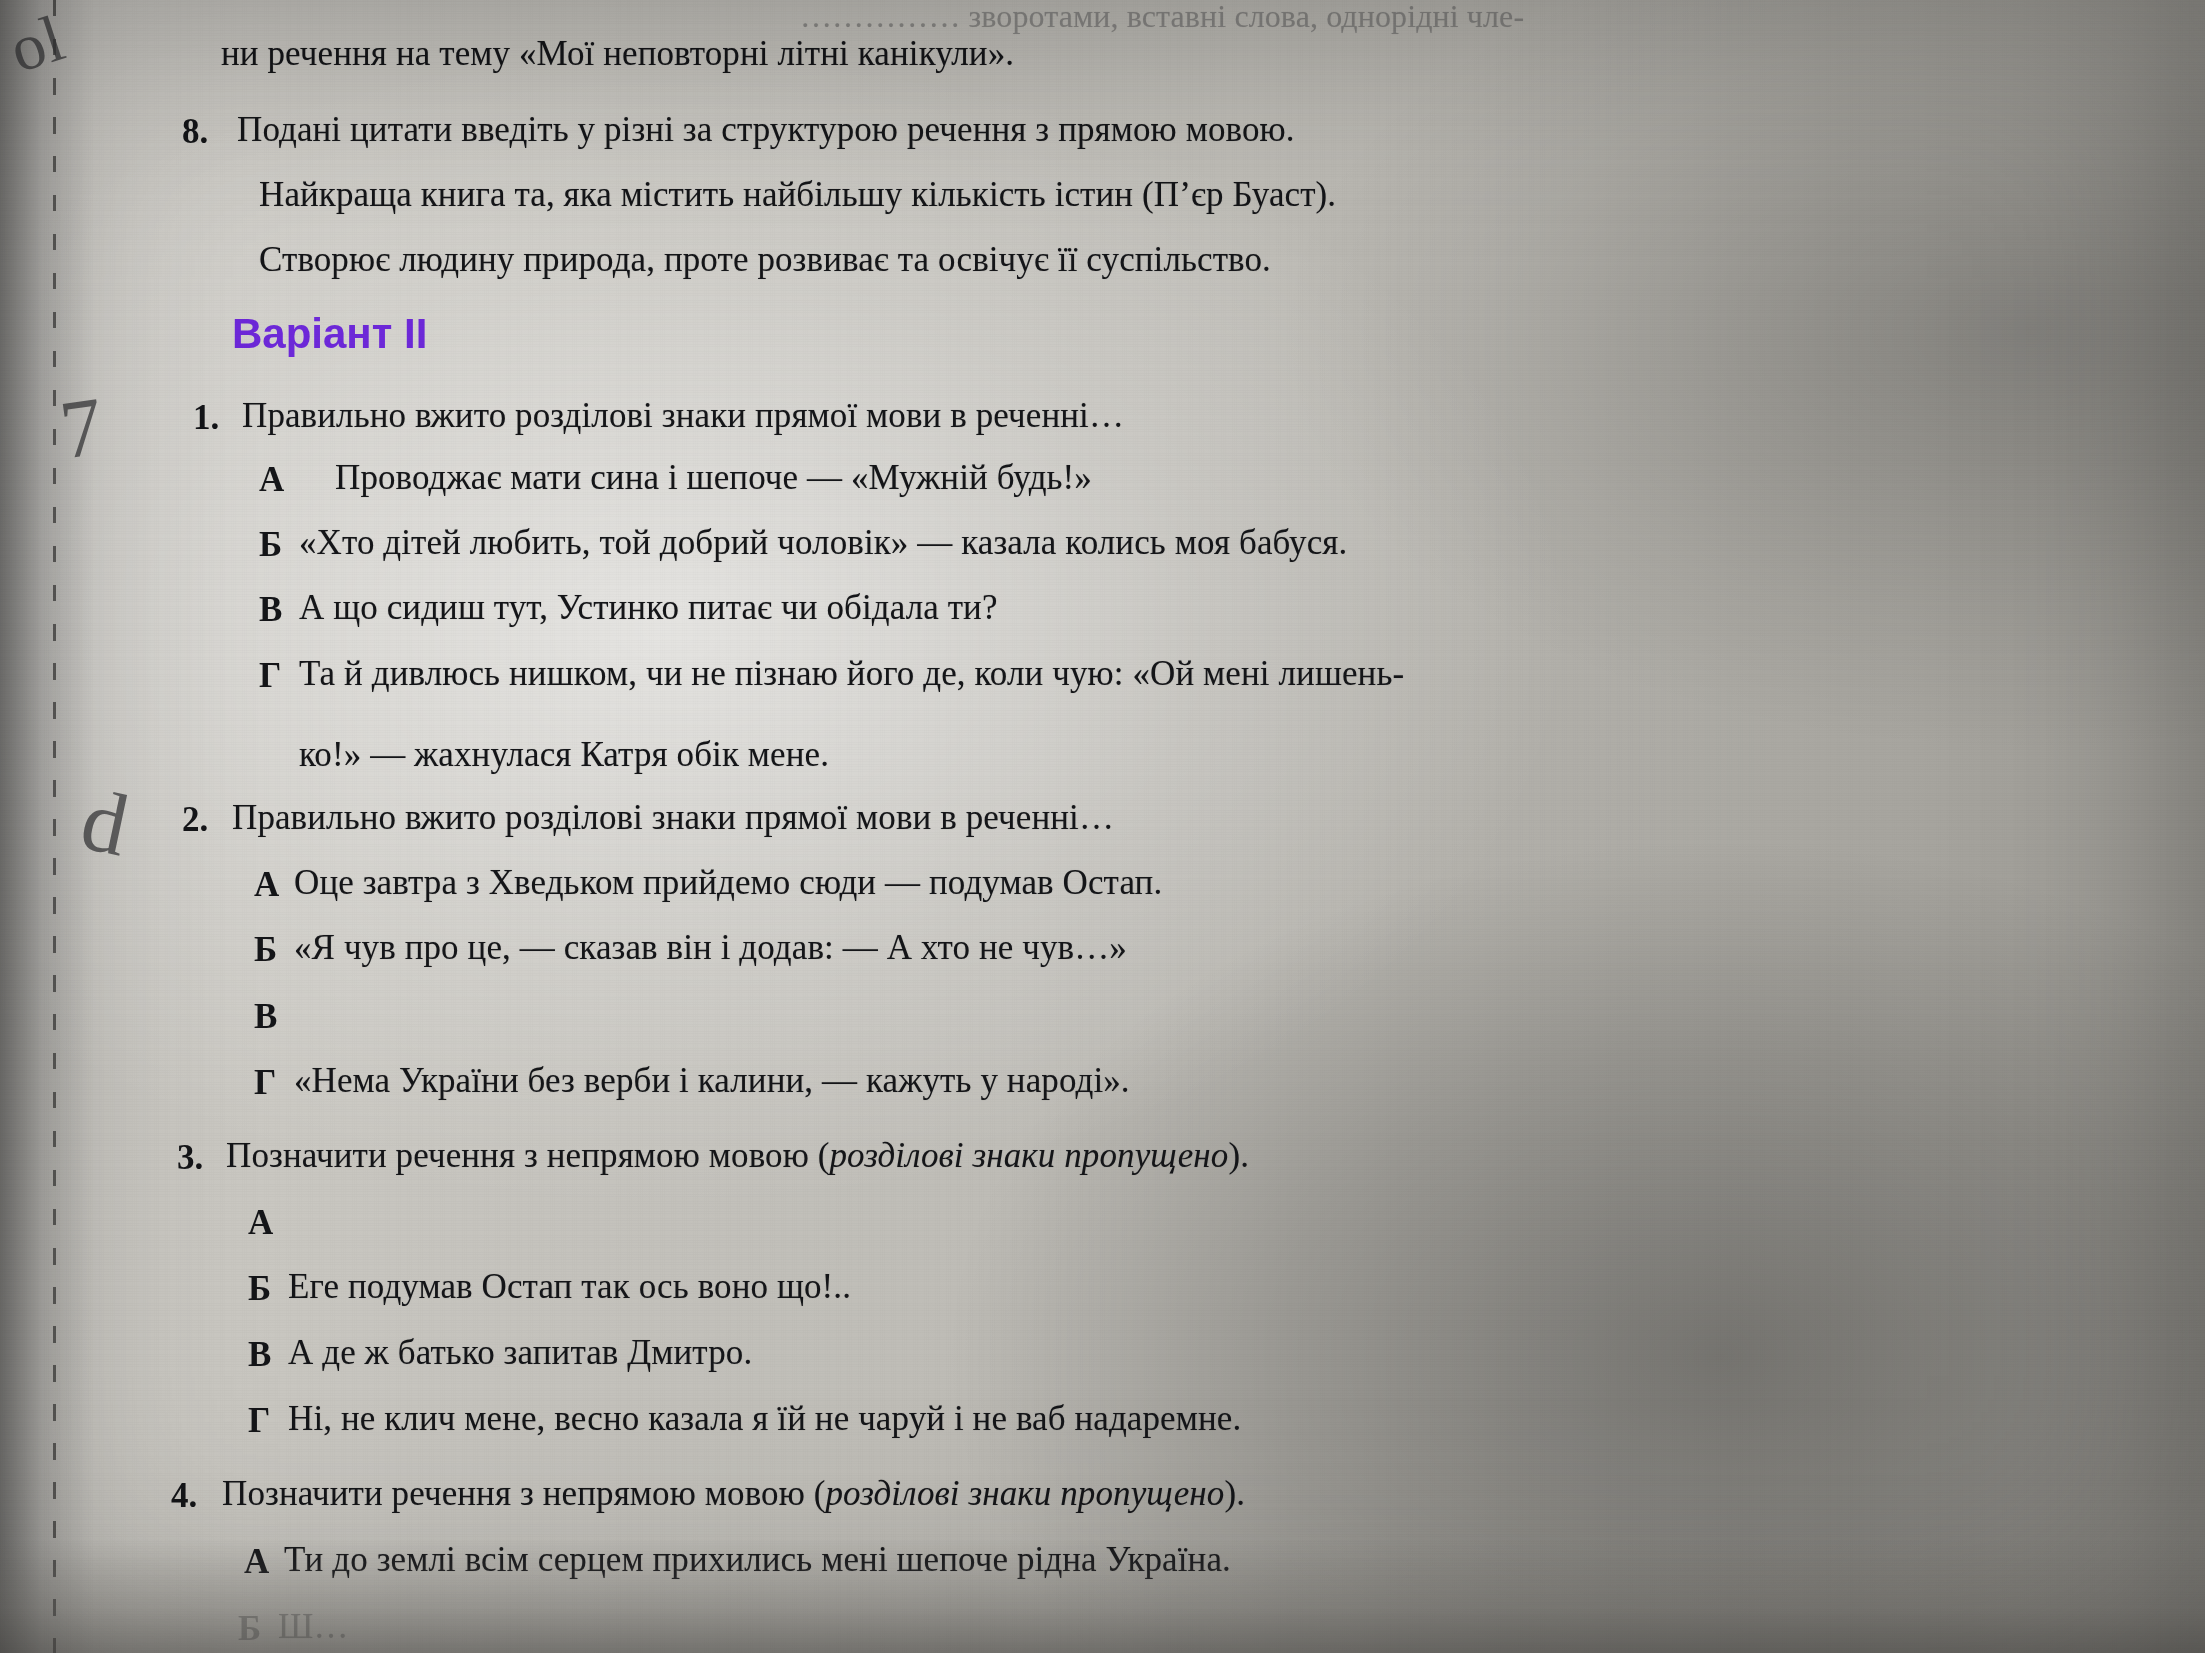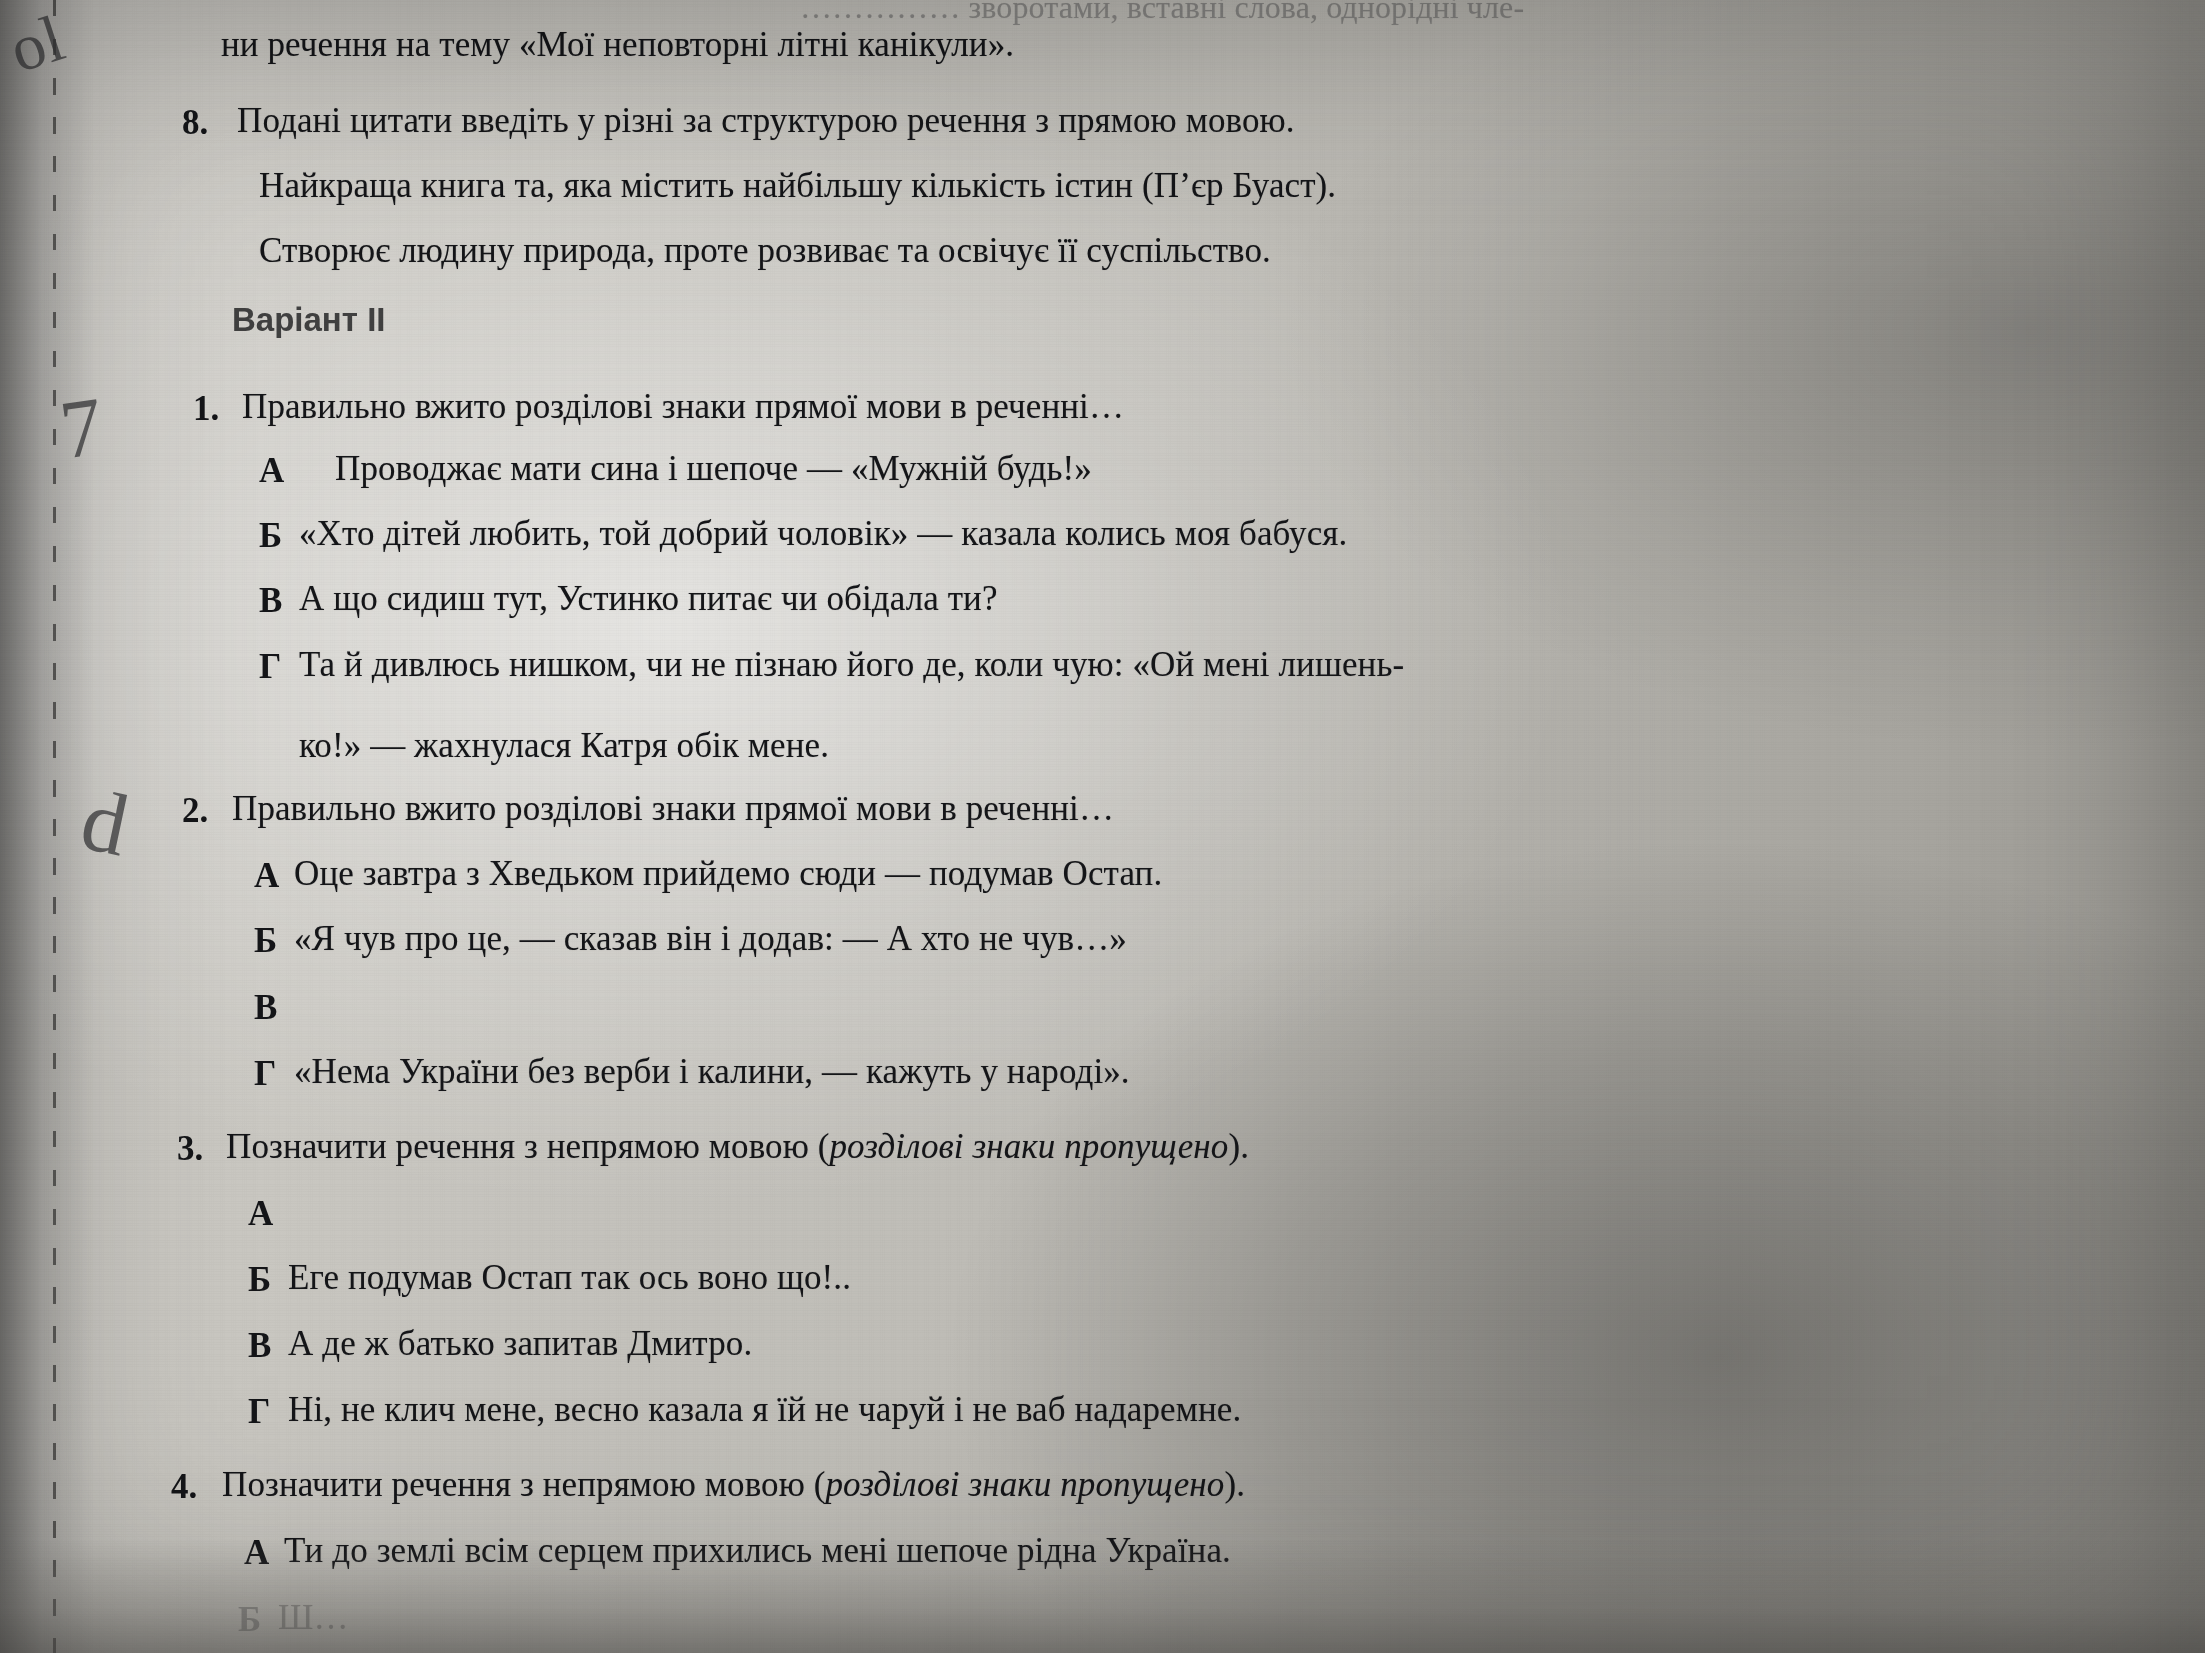--- a/index.html
+++ b/index.html
@@ -53,21 +53,21 @@
   .scribble {
     position: absolute;
     color: #3a3a3c;
     font-family: "Liberation Serif", serif;
     opacity: .75;
     transform-origin: center;
   }
   .content {
     position: absolute;
     left: 94px;
-    top: 3px;
+    top: 12px;
     width: 2112px;
     height: 1534px;
     color: #17181a;
   }
   .line {
     position: absolute;
     white-space: nowrap;
     font-size: 35px;
     line-height: 1.0;
     letter-spacing: 0.1px;
@@ -84,22 +84,22 @@
     position: absolute;
     font-size: 35px;
     font-weight: 700;
     color: #141518;
   }
   .ital { font-style: italic; }
   .variant {
     position: absolute;
     font-family: "Liberation Sans", sans-serif;
     font-weight: 700;
-    font-size: 33px;
-    color: #404040;
+    font-size: 42px;
+    color: #6d28d9;
   }
   .faded {
     opacity: .45;
     color: #4a4a4c;
   }
   .blurbottom {
     position: absolute;
     left: 0; bottom: 0;
     width: 100%; height: 116px;
     background: linear-gradient(180deg, rgba(150,148,143,0) 0%, rgba(120,118,113,.35) 60%, rgba(95,93,89,.55) 100%);

